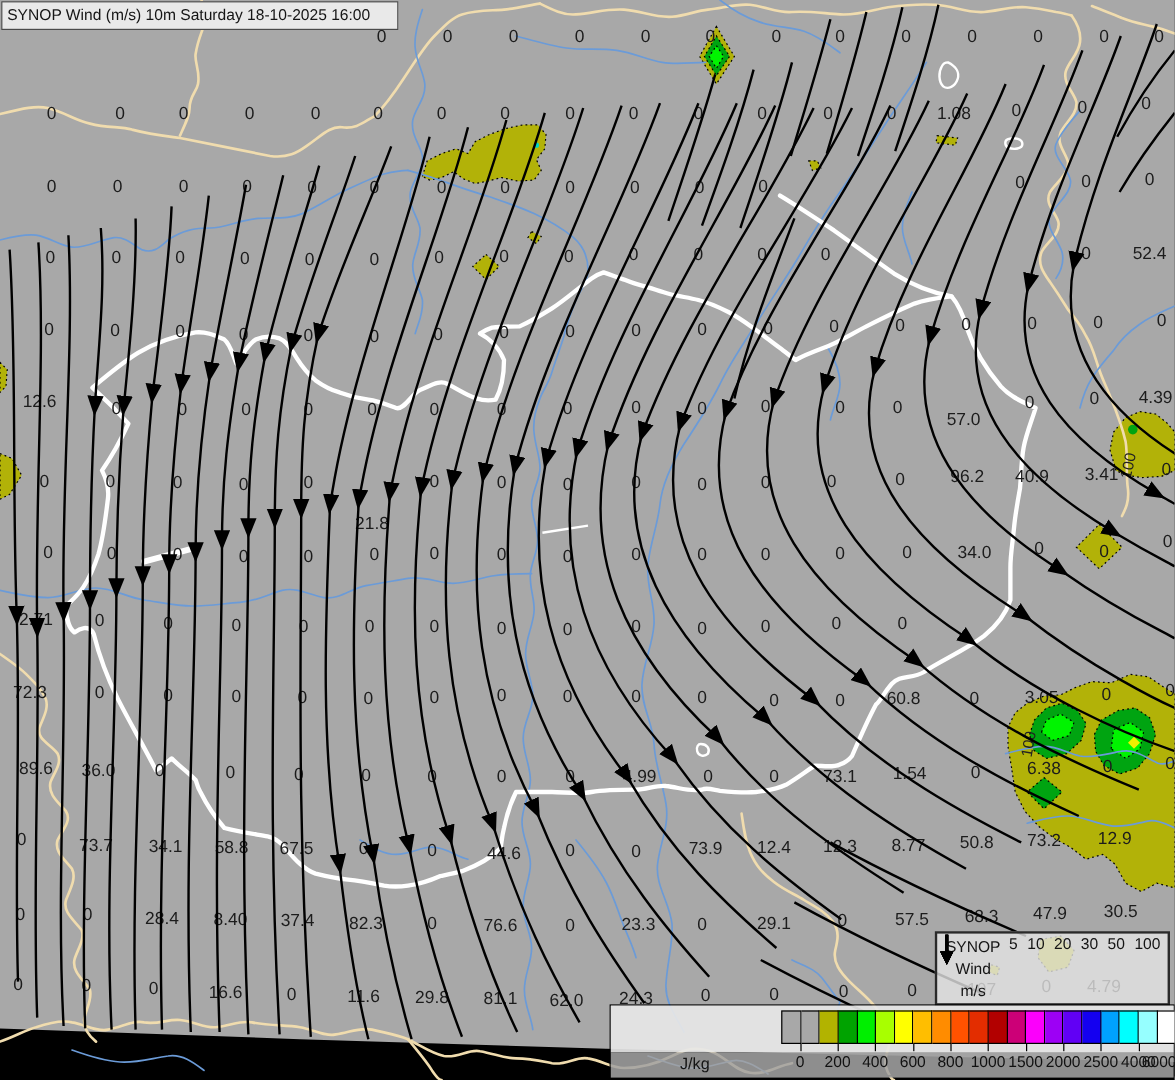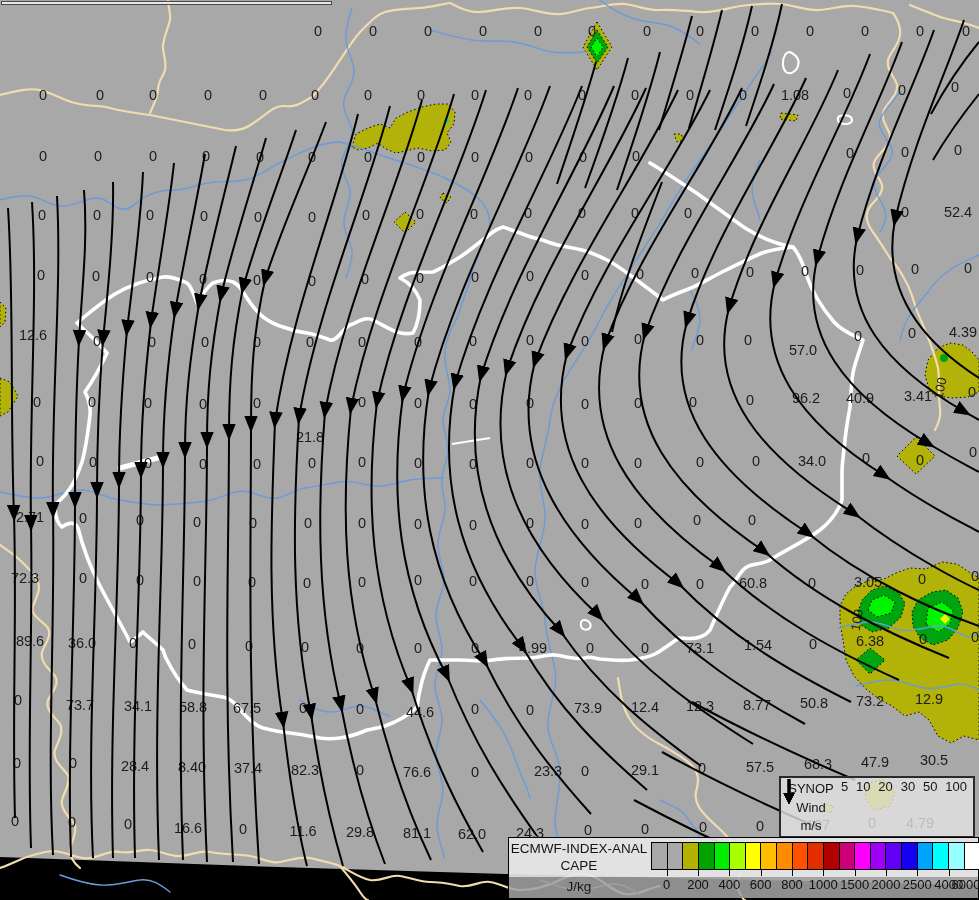--- a/index.html
+++ b/index.html
@@ -350,21 +350,21 @@
       <div class="vlabel" style="left: 929px; top: 699px;">12.9</div>
       <div class="vlabel" style="left: 17px; top: 763px;">0</div>
       <div class="vlabel" style="left: 73px; top: 763px;">0</div>
       <div class="vlabel" style="left: 135px; top: 766px;">28.4</div>
       <div class="vlabel" style="left: 192px; top: 767px;">8.40</div>
       <div class="vlabel" style="left: 248px; top: 768px;">37.4</div>
       <div class="vlabel" style="left: 305px; top: 770px;">82.3</div>
       <div class="vlabel" style="left: 360px; top: 770px;">0</div>
       <div class="vlabel" style="left: 417px; top: 772px;">76.6</div>
       <div class="vlabel" style="left: 475px; top: 772px;">0</div>
-      <div class="vlabel" style="left: 532px; top: 771px; margin-left: 16px;">23.3</div>
+      <div class="vlabel" style="left: 532px; top: 771px;">23.3</div>
       <div class="vlabel" style="left: 585px; top: 771px;">0</div>
       <div class="vlabel" style="left: 645px; top: 770px;">29.1</div>
       <div class="vlabel" style="left: 702px; top: 768px;">0</div>
       <div class="vlabel" style="left: 760px; top: 767px;">57.5</div>
       <div class="vlabel" style="left: 818px; top: 764px;">68.3</div>
       <div class="vlabel" style="left: 875px; top: 762px;">47.9</div>
       <div class="vlabel" style="left: 934px; top: 760px;">30.5</div>
       <div class="vlabel" style="left: 15px; top: 821px;">0</div>
       <div class="vlabel" style="left: 72px; top: 822px;">0</div>
       <div class="vlabel" style="left: 128px; top: 824px;">0</div>
@@ -435,20 +435,21 @@
       <path class="stream" d="M979,42 C961,64 945,88 931,114"></path>
       <path class="stream" d="M979,94 C963,114 947,136 933,160"></path>
       <path class="stream" d="M692,702 C741,729 799,756 855,780"></path>
       <path class="stream" d="M662,752 C711,779 763,804 819,828"></path>
       <path class="stream" d="M634,800 C679,824 725,846 771,866"></path>
       <path class="stream" d="M662,182 C643,232 623,282 612,332"></path>
     </g>
   </svg>
 
   <div id="title-box">
+    <div class="tline">SYNOP Wind (m/s) 10m Saturday 18-10-2025 16:00</div>
   </div>
 
   <div id="wind-legend">
     <div class="wtitles">
       <div>SYNOP</div>
       <div>Wind</div>
       <div>m/s</div>
     </div>
     <div id="wind-arrows">
         <div class="acol">
@@ -492,24 +493,20 @@
             <path d="M8,26 L2.5,15 L13.5,15 Z" fill="#000"></path>
           </svg>
           <div class="num">100</div>
         </div>
       </div>
   </div>
 
   <div id="cape-legend">
     <div id="cape-top"></div>
     <div id="cape-bottom"></div>
-    <div id="cape-name">
-      <div>ECMWF-INDEX-ANAL</div>
-      <div>CAPE</div>
-    </div>
     <div id="cape-units">J/kg</div>
     <div id="swatches">
         <div class="swatch" style="background: rgb(168, 168, 168);"></div>
         <div class="swatch" style="background: rgb(168, 168, 168);"></div>
         <div class="swatch" style="background: rgb(178, 179, 0);"></div>
         <div class="swatch" style="background: rgb(0, 163, 0);"></div>
         <div class="swatch" style="background: rgb(0, 239, 0);"></div>
         <div class="swatch" style="background: rgb(168, 255, 0);"></div>
         <div class="swatch" style="background: rgb(255, 255, 0);"></div>
         <div class="swatch" style="background: rgb(255, 190, 0);"></div>

